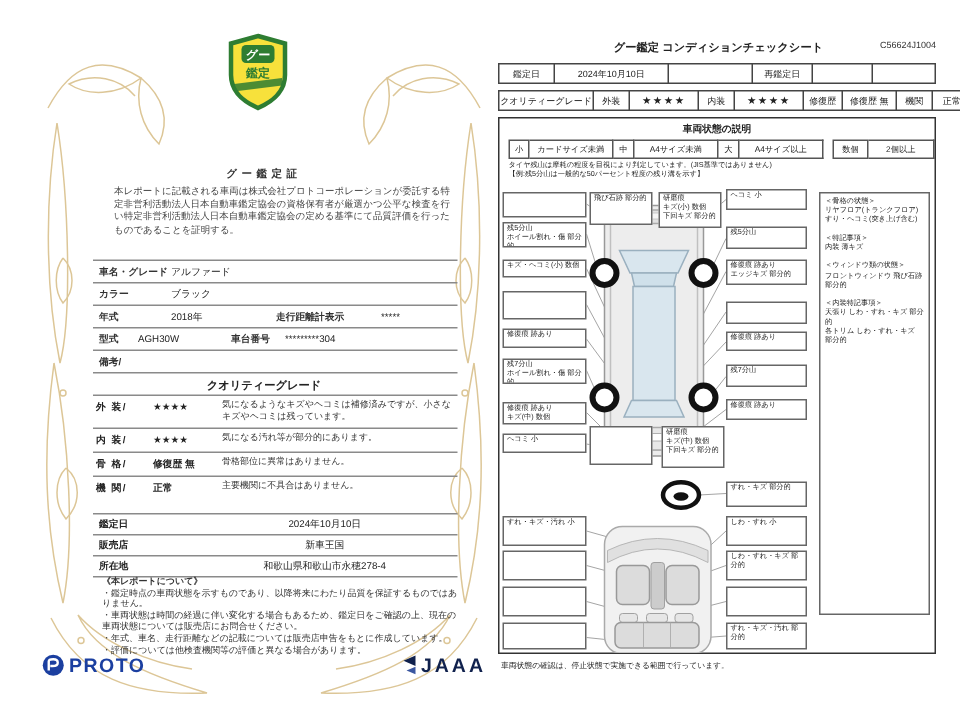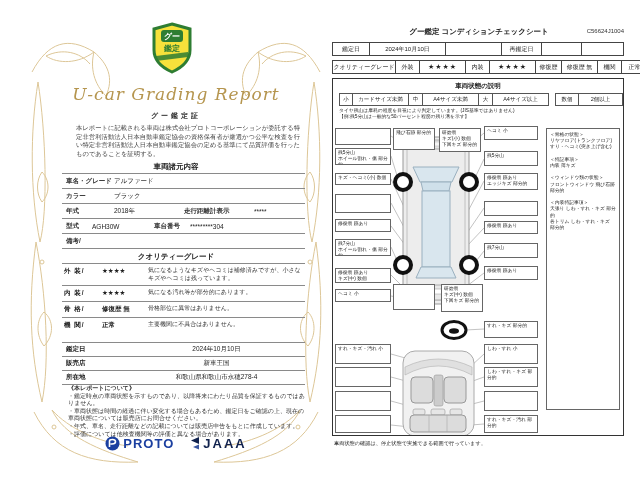--- a/index.html
+++ b/index.html
@@ -22,21 +22,21 @@
   .grow .glabel{width:38px;font-weight:bold;padding-left:2px;letter-spacing:1px;}
   .grow .gvalue{width:46px;font-weight:bold;}
   .grow .gdesc{flex:1;font-size:6px;line-height:7.6px;color:#333;}
   .irow{display:flex;align-items:center;border-top:1px solid #8a8a8a;min-height:13px;font-size:6.5px;}
   .irow .ilabel{width:62px;font-weight:bold;padding-left:4px;}
   .irow .ivalue{flex:1;text-align:center;}
   .irow:last-child{border-bottom:1px solid #8a8a8a;}
   .about{left:40px;width:238px;font-size:6px;line-height:7.6px;color:#333;}
   .about .a-title{font-weight:bold;}
   .about div{margin:0;}
-  .logos{left:0;top:424px;width:100%;display:flex;justify-content:center;align-items:center;gap:14px;}
+  .logos{left:0;top:424px;width:100%;display:flex;justify-content:space-between;align-items:center;gap:14px;}
   .proto-wrap{display:flex;align-items:center;gap:3px;}
   .proto-txt{font-size:13px;font-weight:bold;color:#1b3fa0;letter-spacing:1px;}
   .jaaa-wrap{display:flex;align-items:center;gap:3px;}
   .jaaa-txt{font-size:13px;font-weight:bold;color:#10214d;letter-spacing:2px;}
   
   #rpage{left:330px;top:18px;width:298px;height:454px;}
   .rp-title{top:9px;left:0;width:100%;text-align:center;font-size:7.5px;font-weight:bold;}
   .rp-no{top:10px;right:4px;font-size:6px;color:#333;}
   .cells{display:flex;}
   .cell{border:1px solid #444;border-left:none;box-sizing:border-box;display:flex;align-items:center;
@@ -86,25 +86,23 @@
   </svg>
 
   <svg class="abs" style="left:122px;top:10px;" width="44" height="52" viewBox="0 0 44 52">
     <path d="M22 2 L40 7 L40 28 C40 40 31 46 22 50 C13 46 4 40 4 28 L4 7 Z" fill="#f7e13b" stroke="#2e7d32" stroke-width="3"></path>
     <path d="M6 34 L38 30 L38 35 L6 39 Z" fill="#2e7d32" opacity="0.85"></path>
     <rect x="11" y="8" width="22" height="12" rx="3" fill="#2e7d32"></rect>
     <text x="22" y="17" font-size="8" fill="#ffffff" text-anchor="middle" font-weight="bold">グー</text>
     <text x="22" y="29" font-size="8" fill="#2e7d32" text-anchor="middle" font-weight="bold">鑑定</text>
   </svg>
 
-  <div class="abs lp-title">U-car Grading Report</div>
   <div class="abs lp-sub">グー鑑定証</div>
   <div class="abs lp-intro">本レポートに記載される車両は株式会社プロトコーポレーションが委託する特定非営利活動法人日本自動車鑑定協会の資格保有者が厳選かつ公平な検査を行い特定非営利活動法人日本自動車鑑定協会の定める基準にて品質評価を行ったものであることを証明する。</div>
 
-  <div class="abs sec-head" style="top:150px;">車両諸元内容</div>
 
   <div class="abs tbl" style="top:161px;">
     <div class="trow">
       <span class="lbl" style="width:52px;">車名・グレード</span>
       <span class="val">アルファード</span>
     </div>
     <div class="trow">
       <span class="lbl" style="width:52px;">カラー</span>
       <span class="val">ブラック</span>
     </div>

